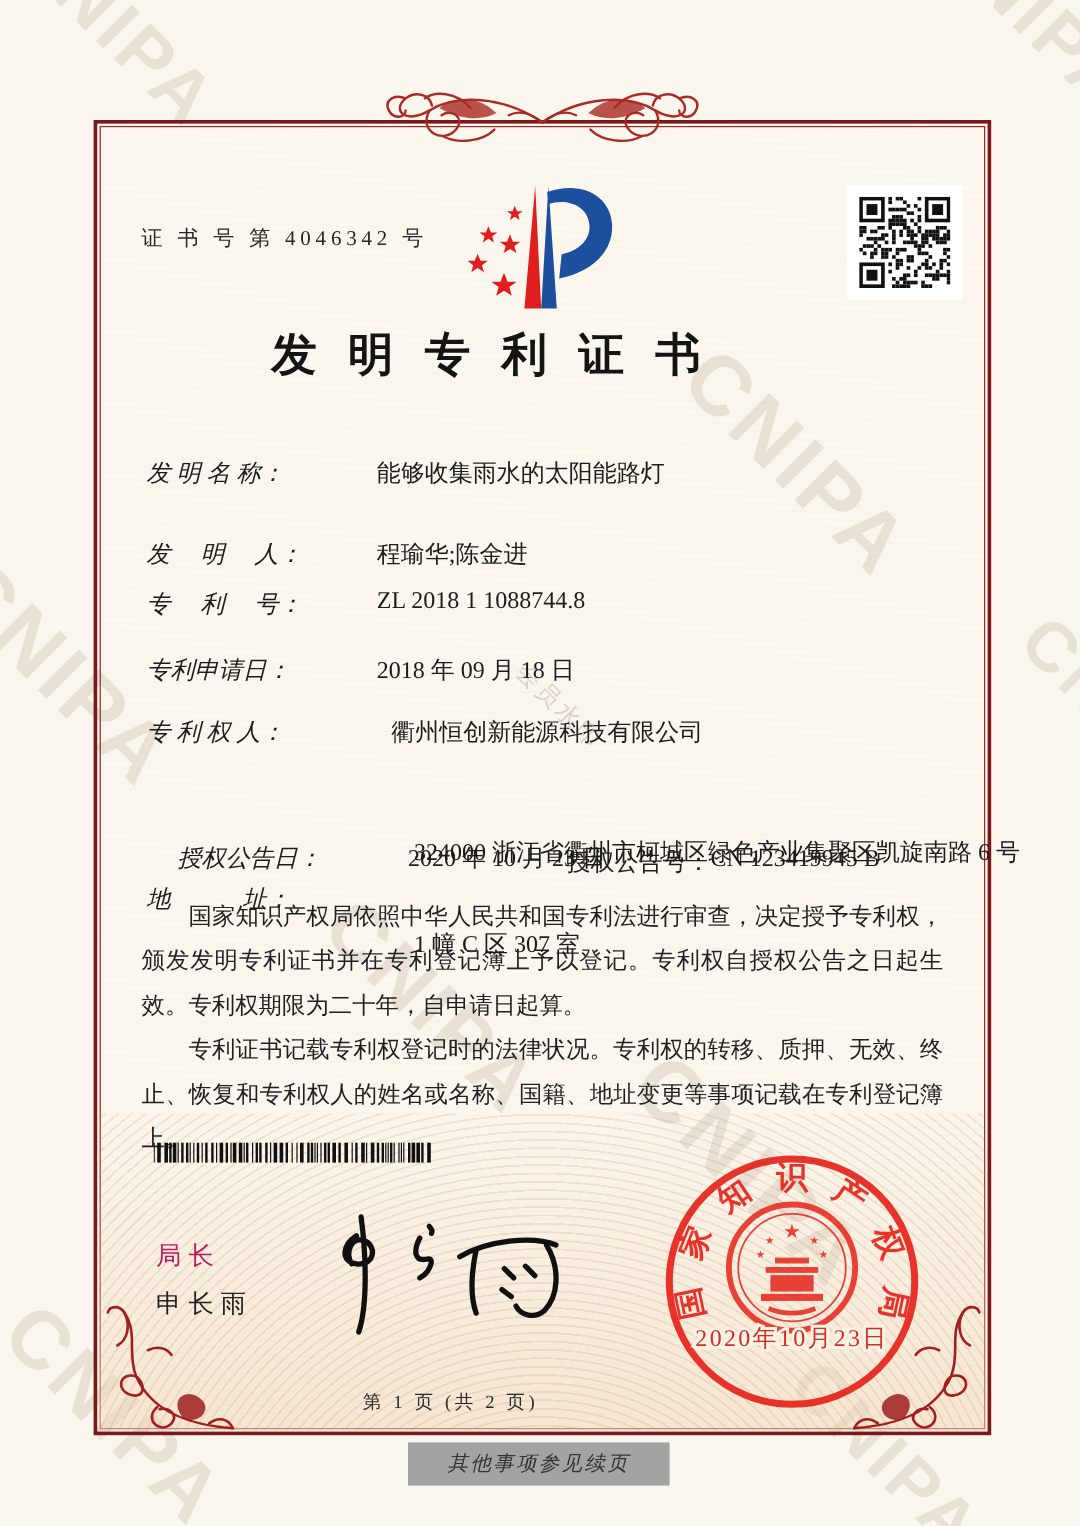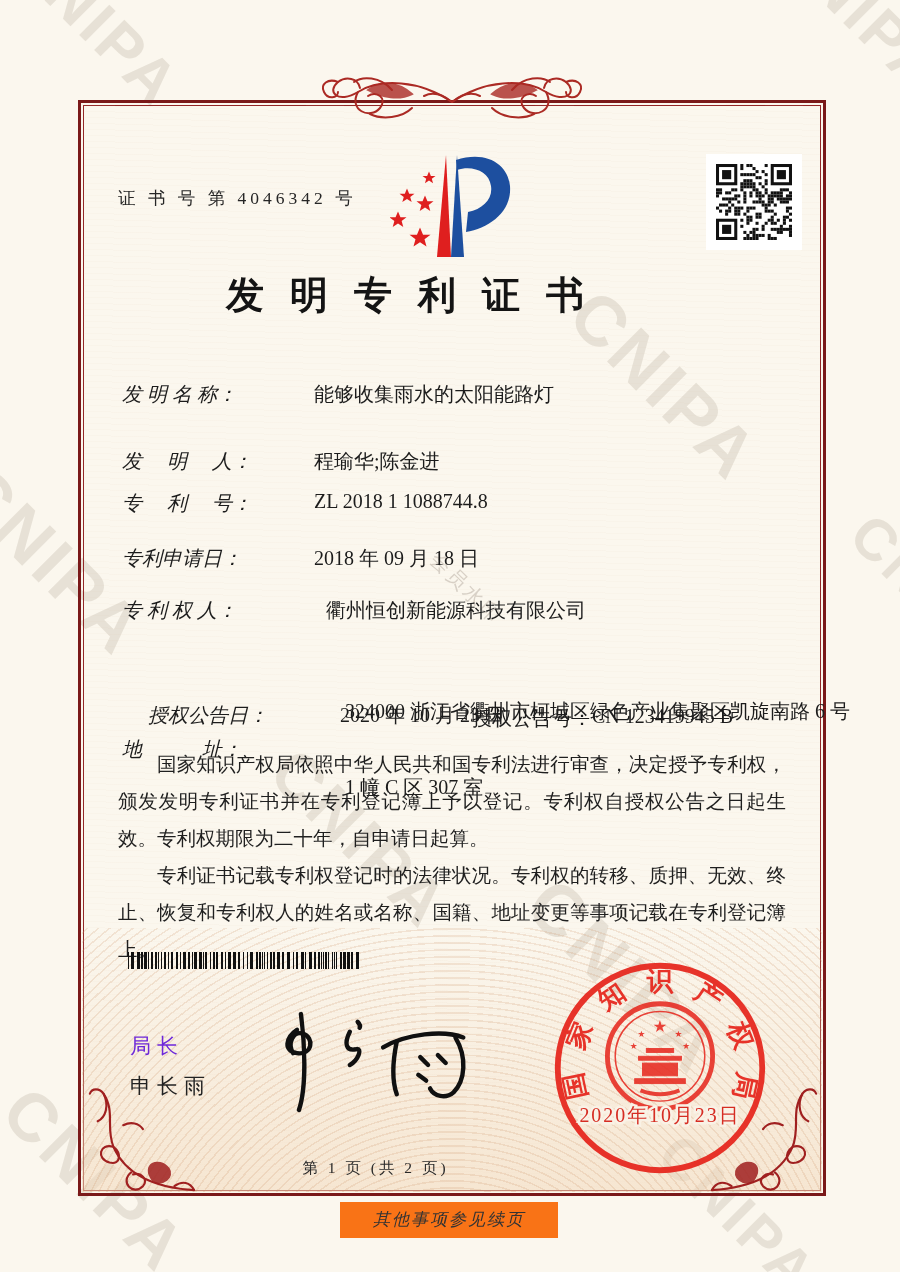--- a/index.html
+++ b/index.html
@@ -68,35 +68,35 @@
   .body-text{
     position:absolute;left:118px;top:746px;width:668px;
     font-size:19.5px;line-height:37px;color:#1f1f1f;
     text-align:justify;
   }
   .body-text p{margin:0;text-indent:2em;}
   
   .director-title{
     position:absolute;left:130px;top:1032px;
     font-family:"Liberation Sans","DejaVu Sans",sans-serif;
-    font-size:21px;letter-spacing:6px;color:#6d28d9;
+    font-size:21px;letter-spacing:6px;color:#be185d;
   }
   .director-name{
     position:absolute;left:130px;top:1072px;
     font-family:"Liberation Sans","DejaVu Sans",sans-serif;
     font-size:21px;letter-spacing:6px;color:#222;
   }
   
   .page-num{
     position:absolute;left:78px;top:1158px;width:595px;text-align:center;
     font-size:15.5px;letter-spacing:3px;color:#2a2a2a;
   }
   .note-strip{
     position:absolute;left:340px;top:1202px;width:218px;height:36px;
-    background:#f97316;text-align:center;line-height:36px;
+    background:#a3a3a3;text-align:center;line-height:36px;
     font-size:17px;letter-spacing:2px;font-style:italic;color:#333;
   }
   svg{display:block;}
 </style>
 </head>
 <body>
 
 <span class="wm" style="left:-8px;top:-14px;font-size:62px;">CNIPA</span>
 <span class="wm" style="left:756px;top:-26px;font-size:62px;">CNIPA</span>
 <span class="wm" style="left:548px;top:345px;font-size:70px;">CNIPA</span>

